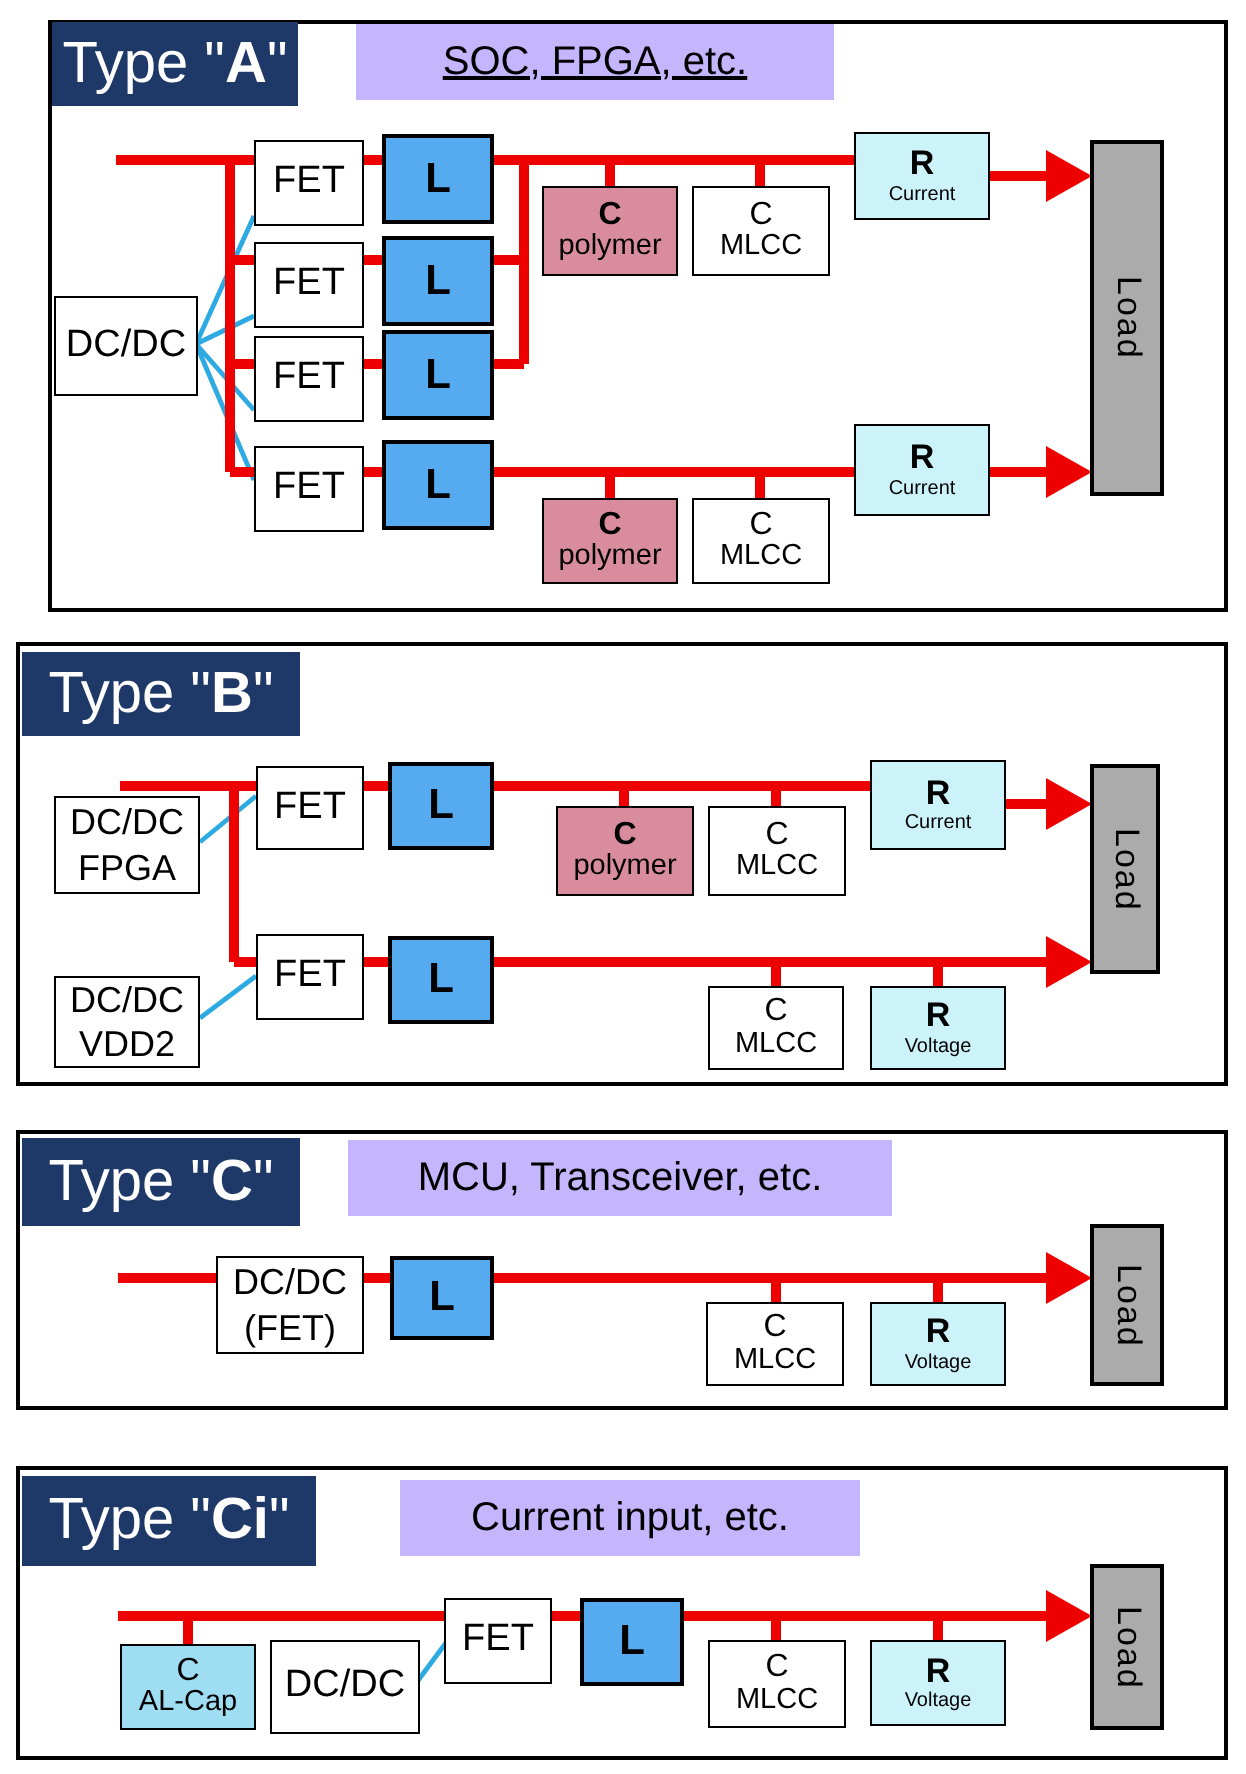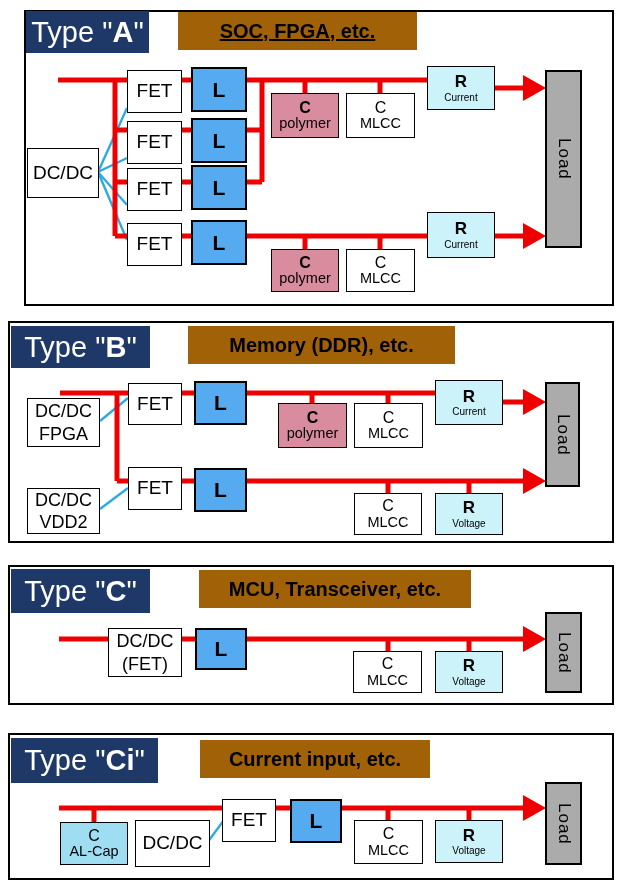--- a/index.html
+++ b/index.html
@@ -8,22 +8,22 @@
   .panel{position:absolute;border:2px solid #000;background:transparent;z-index:0;}
   #wires{position:absolute;left:0;top:0;z-index:1;}
   .box{position:absolute;box-sizing:border-box;background:#fff;border:1.6px solid #000;
        display:flex;align-items:center;justify-content:center;text-align:center;
        font-size:19px;line-height:1.1;z-index:2;}
   .col{flex-direction:column;}
   .title-box{position:absolute;box-sizing:border-box;background:#1E3868;color:#fff;
        display:flex;align-items:center;justify-content:center;font-size:29px;z-index:2;
        white-space:nowrap;}
   .title-box .bold-letter{font-weight:bold;}
-  .cat-box{position:absolute;box-sizing:border-box;background:#a16207;color:#000;
-       display:flex;align-items:center;justify-content:center;font-weight:bold;
+  .cat-box{position:absolute;box-sizing:border-box;background:#c4b5fd;color:#000;
+       display:flex;align-items:center;justify-content:center;font-weight:normal;
        font-size:20px;z-index:2;white-space:nowrap;}
   .cat-box.underline span{text-decoration:underline;}
   .inductor{background:#55AAF0;font-weight:bold;font-size:21px;border-width:2px;}
   .polymer{background:#D98C9E;}
   .sense{background:#CCF2FA;}
   .alcap{background:#9FDEF2;}
   .load{background:#ABABAB;border-width:2.5px;}
   .load span{writing-mode:vertical-rl;font-size:17px;letter-spacing:1px;}
   .l1b{font-weight:bold;font-size:16px;}
   .l1{font-weight:normal;font-size:16px;}
@@ -137,23 +137,20 @@
   </div>
   <div class="box load" style="left:545px;top:70px;width:37px;height:178px;">
     <span>Load</span>
   </div>
 
   <div class="title-box" style="left:11px;top:326px;width:139px;height:42px;">
     <span>Type "</span>
       <span class="bold-letter">B</span>
       <span>"</span>
   </div>
-  <div class="cat-box" style="left:188px;top:326px;width:267px;height:38px;">
-    <span>Memory (DDR), etc.</span>
-  </div>
   <div class="box col dc2" style="left:27px;top:398px;width:73px;height:49px;">
     <span>DC/DC</span>
     <span>FPGA</span>
   </div>
   <div class="box" style="left:128px;top:383px;width:54px;height:42px;">FET</div>
   <div class="box inductor" style="left:194px;top:381px;width:53px;height:44px;">L</div>
   <div class="box col polymer" style="left:278px;top:403px;width:69px;height:45px;">
     <span class="l1b">C</span>
     <span class="l2">polymer</span>
   </div>
@@ -181,21 +178,21 @@
   </div>
   <div class="box load" style="left:545px;top:382px;width:35px;height:105px;">
     <span>Load</span>
   </div>
 
   <div class="title-box" style="left:11px;top:569px;width:139px;height:44px;">
     <span>Type "</span>
       <span class="bold-letter">C</span>
       <span>"</span>
   </div>
-  <div class="cat-box" style="left:199px;top:570px;width:272px;height:38px;">
+  <div class="cat-box" style="left:174px;top:570px;width:272px;height:38px;">
     <span>MCU, Transceiver, etc.</span>
   </div>
   <div class="box col dc2" style="left:108px;top:628px;width:74px;height:49px;">
     <span>DC/DC</span>
     <span>(FET)</span>
   </div>
   <div class="box inductor" style="left:195px;top:628px;width:52px;height:42px;">L</div>
   <div class="box col" style="left:353px;top:651px;width:69px;height:42px;">
     <span class="l1">C</span>
     <span class="l2">MLCC</span>

